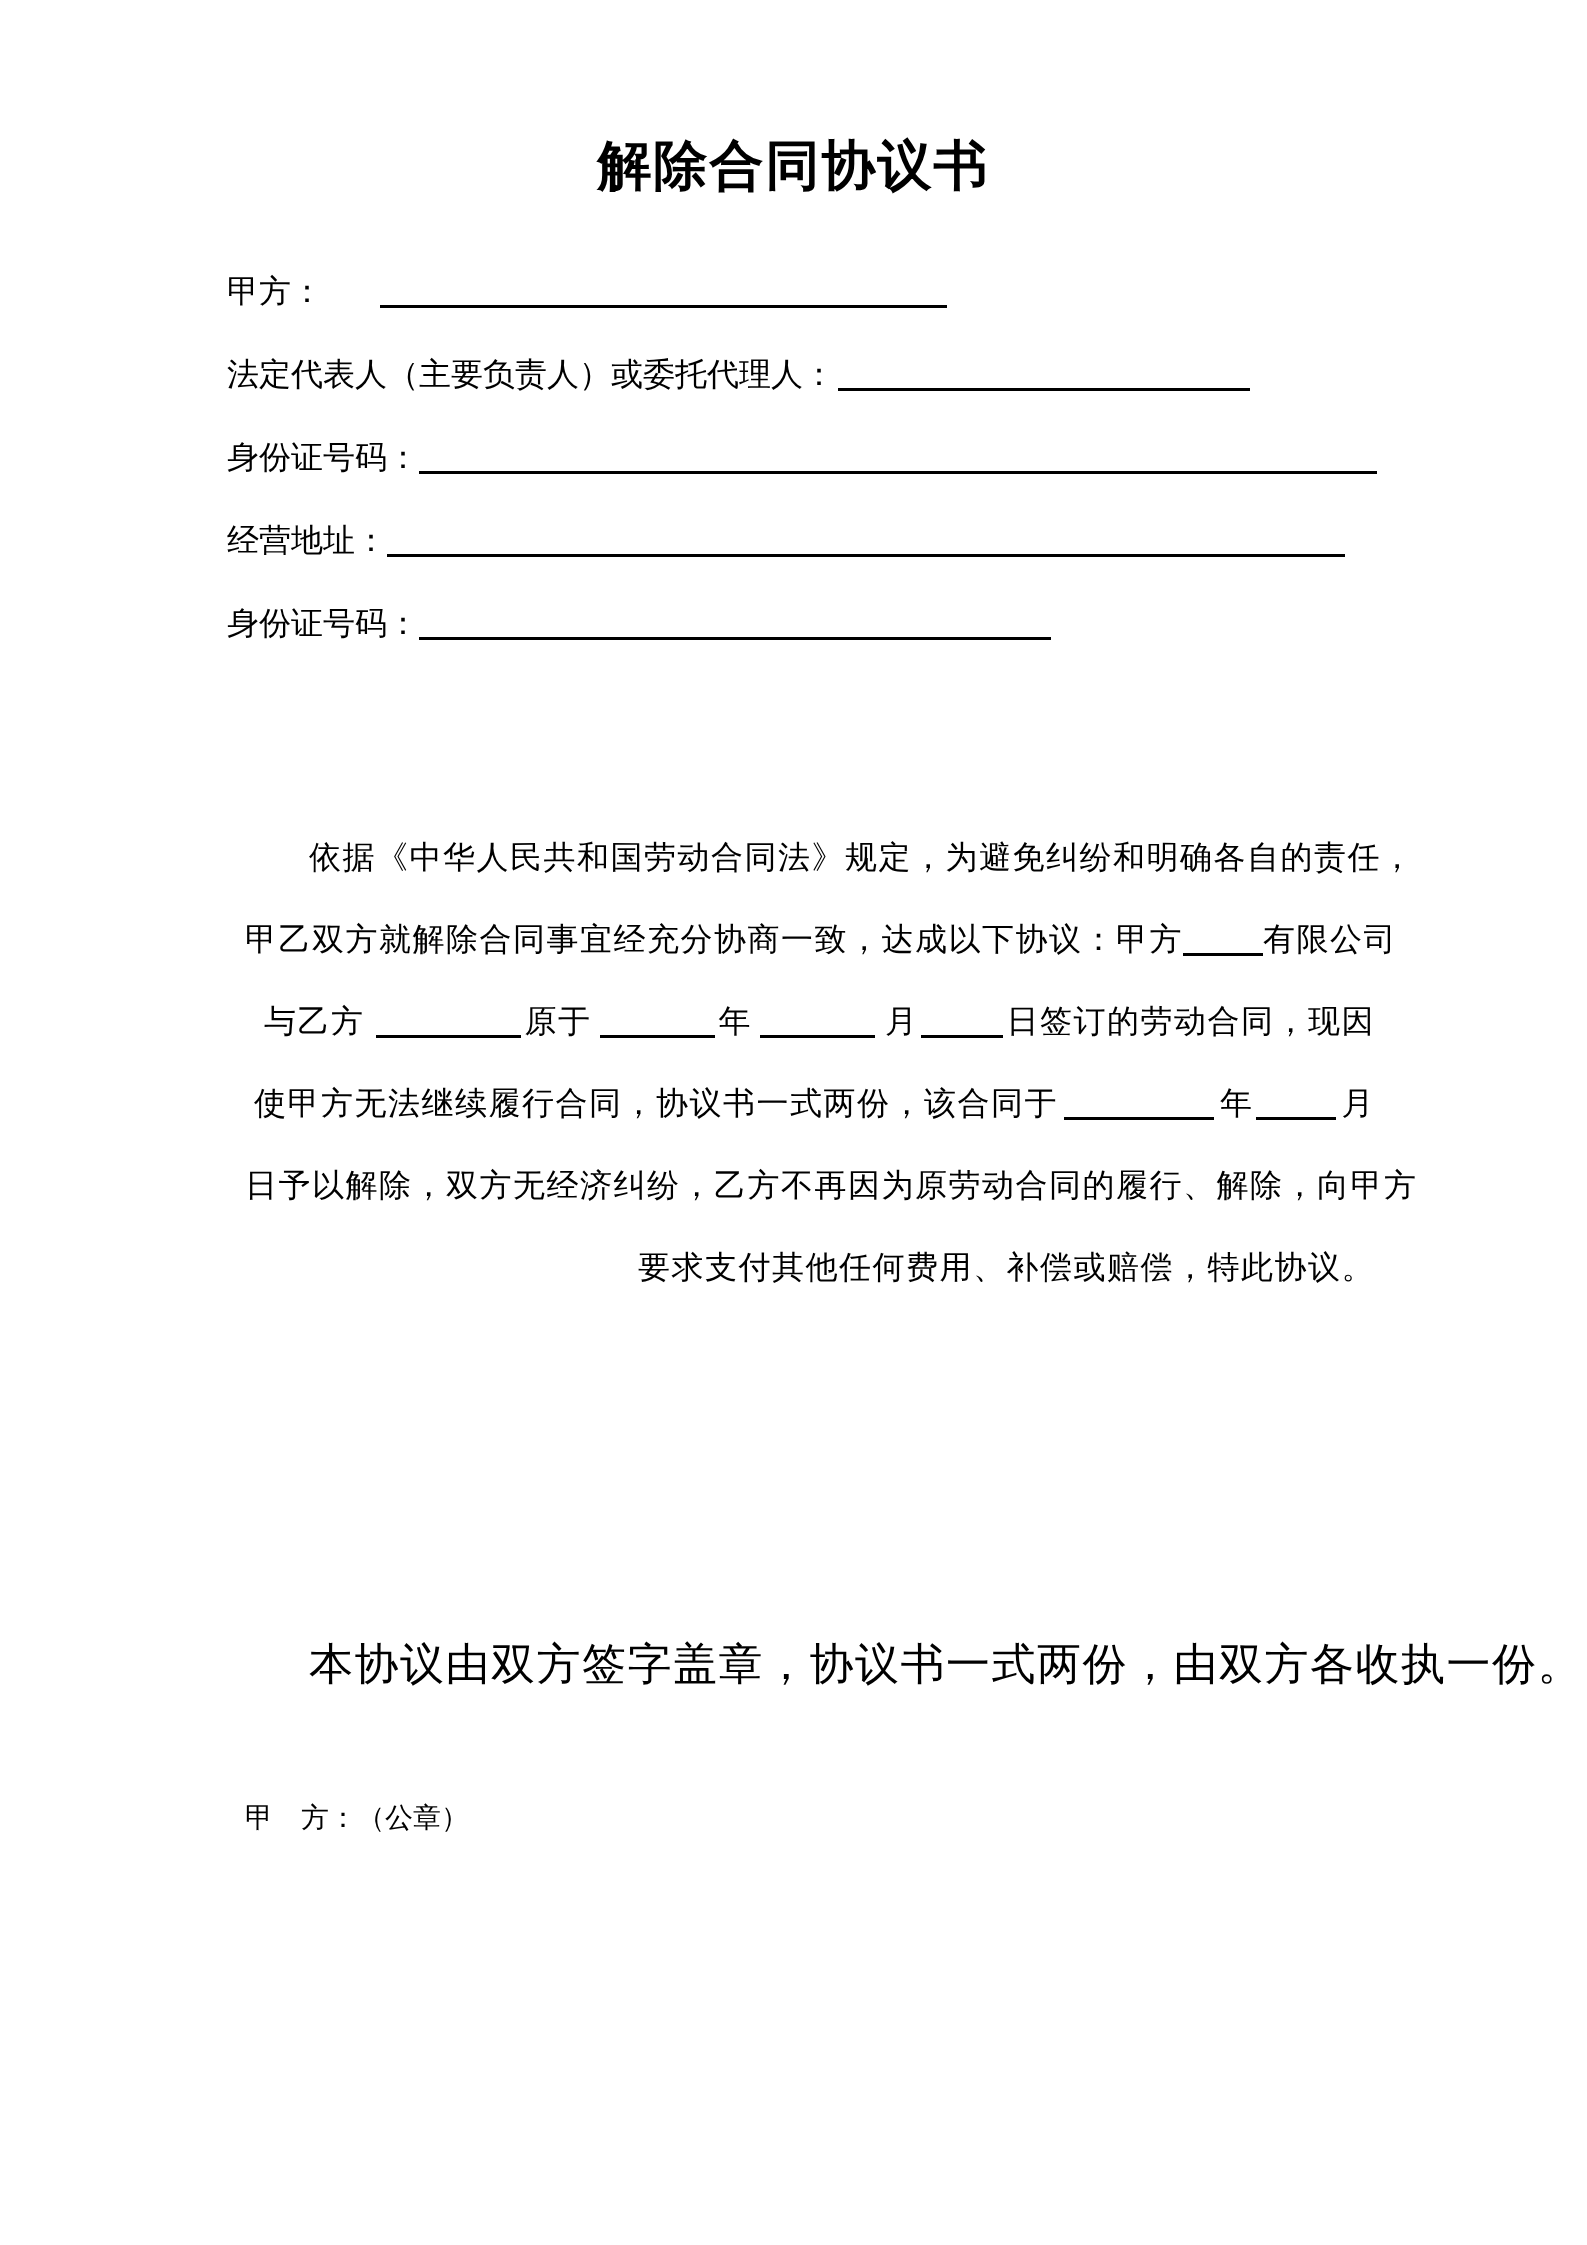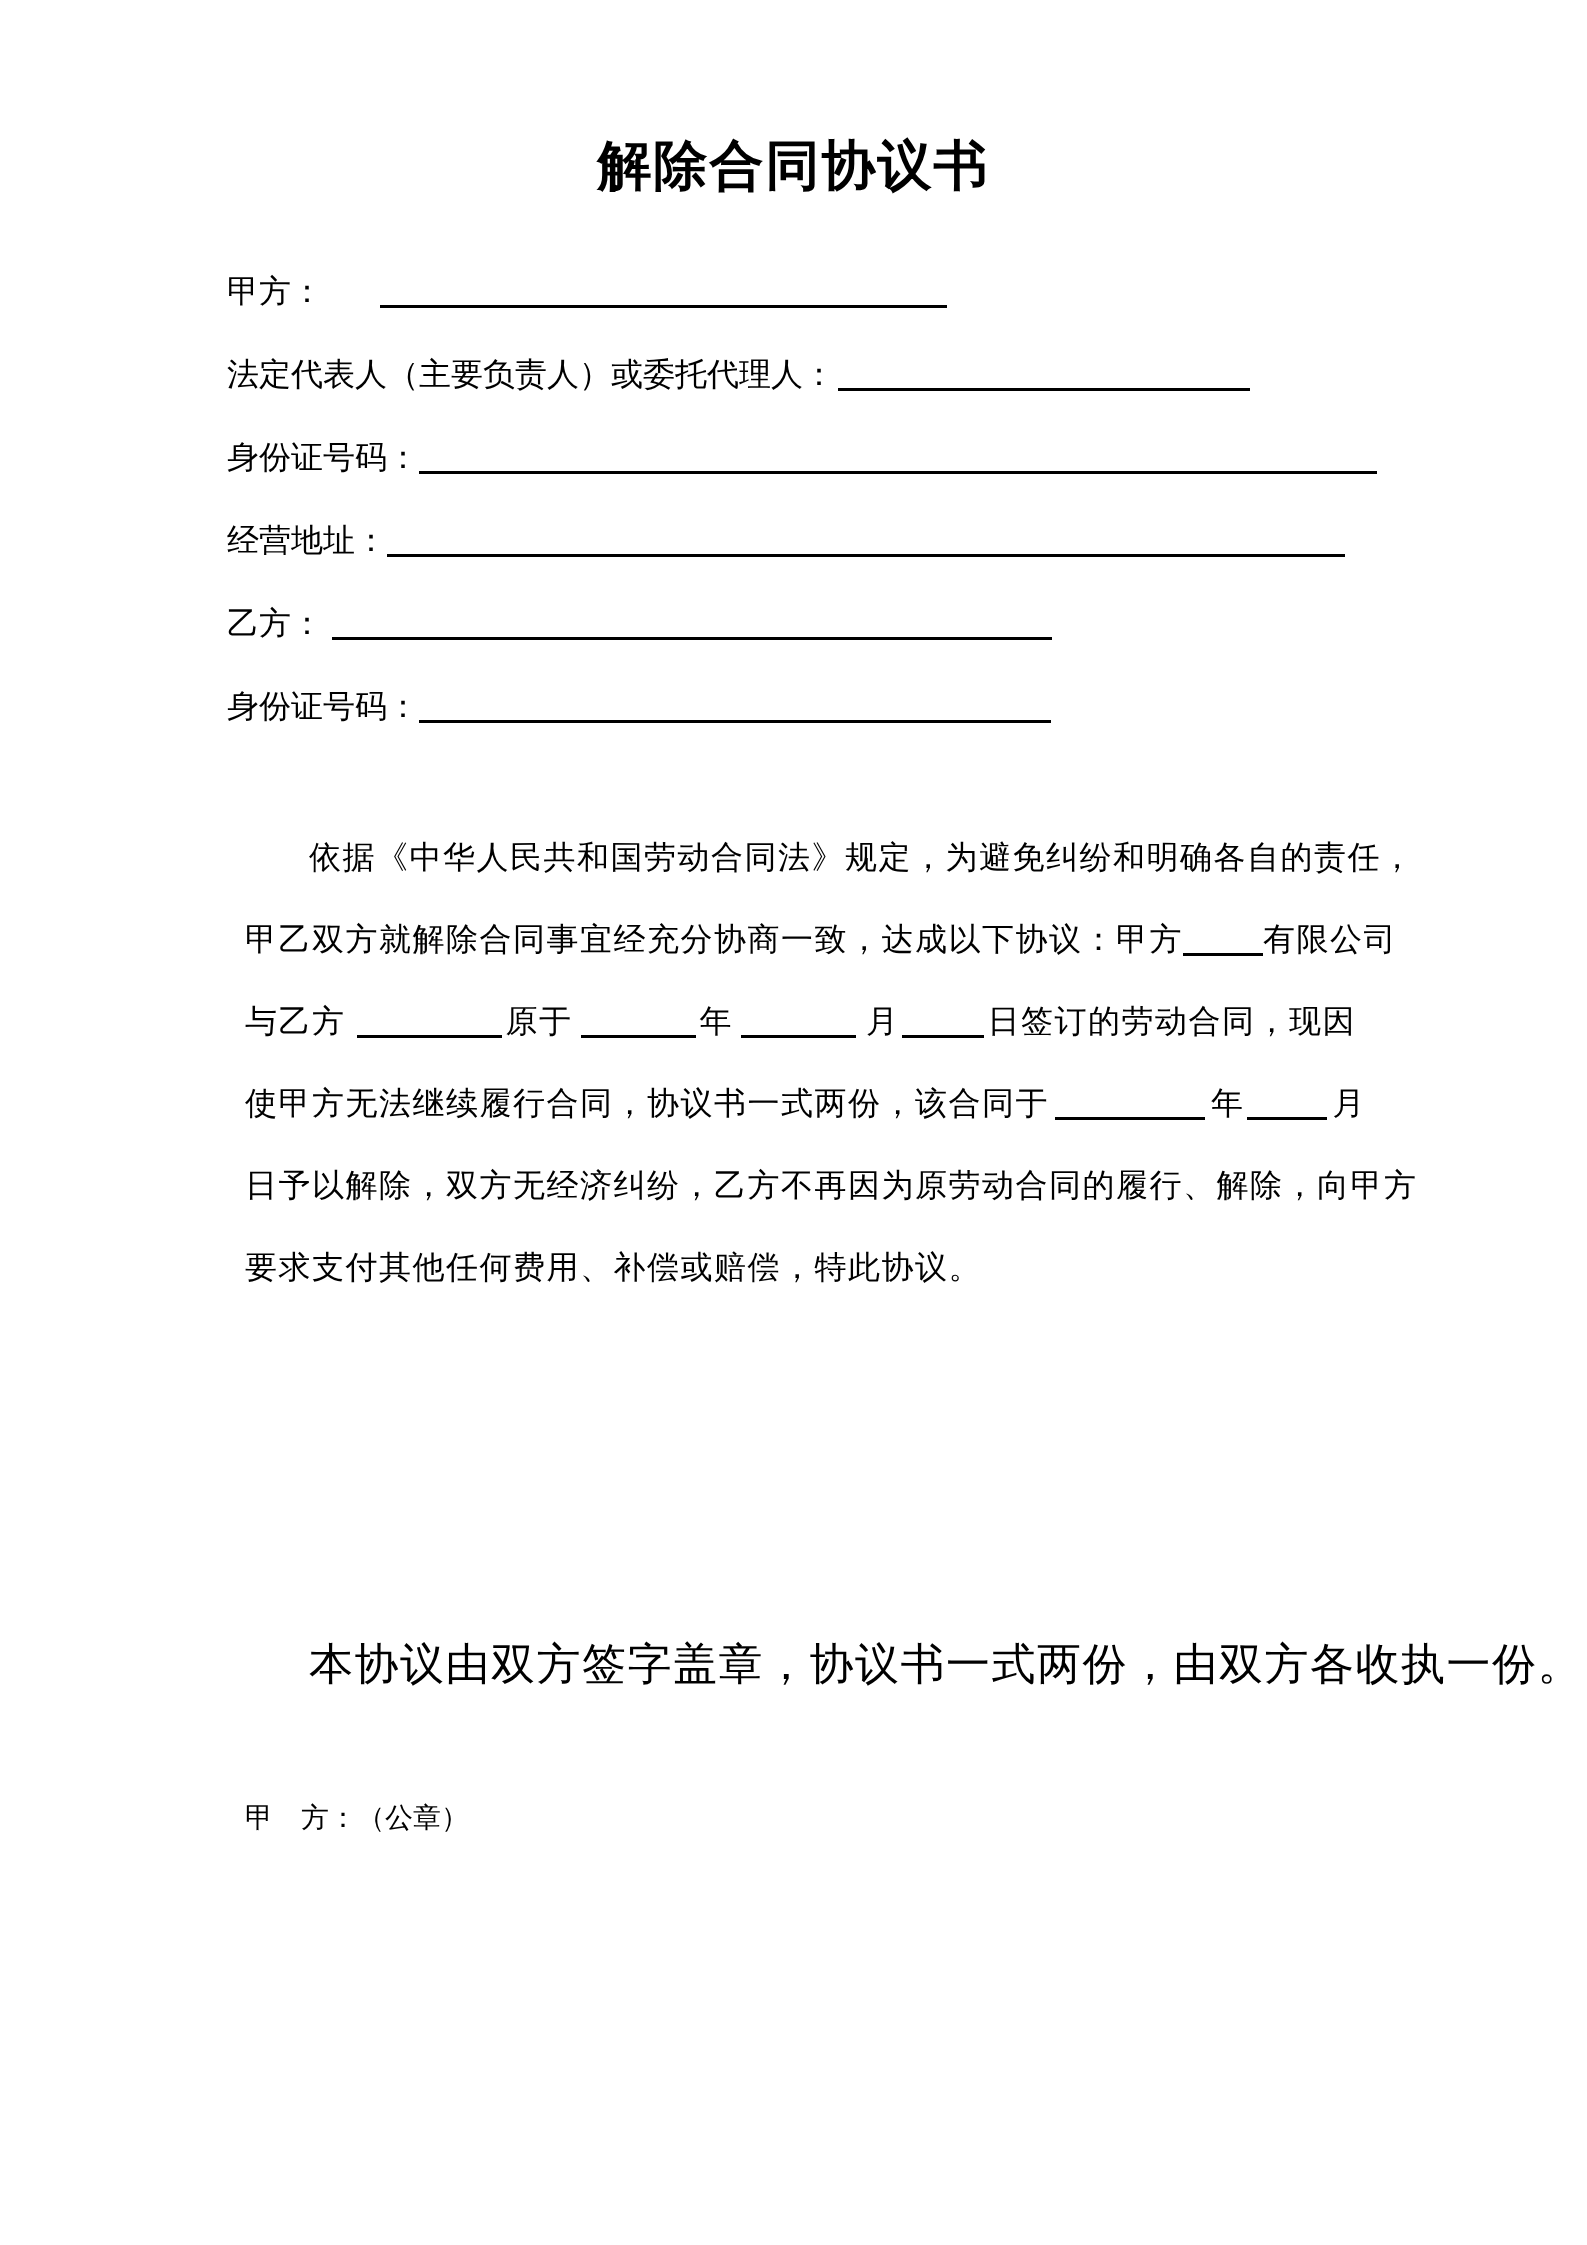--- a/index.html
+++ b/index.html
@@ -41,20 +41,21 @@
     height: 34px;
     vertical-align: -6px;
   }
   .para {
     position: absolute;
     top: 816px;
     left: 245px;
     width: 1130px;
     font-size: 32px;
     letter-spacing: 1.5px;
+    text-align: right;
   }
   .para-line {
     height: 82px;
     line-height: 82px;
     white-space: nowrap;
   }
   .para-line.indent { text-indent: 64px; }
   .para .blank { border-bottom-width: 3px; }
   .closing {
     position: absolute;
@@ -95,21 +96,20 @@
 
 <div class="page">
 
   <div class="title">解除合同协议书</div>
 
   <div class="form">
       <div class="form-row"><span class="label">甲方：</span><span class="blank" style="width: 567px; margin-left: 57px;"></span></div>
       <div class="form-row"><span class="label">法定代表人（主要负责人）或委托代理人：</span><span class="blank" style="width: 412px; margin-left: 3px;"></span></div>
       <div class="form-row"><span class="label">身份证号码：</span><span class="blank" style="width: 958px;"></span></div>
       <div class="form-row"><span class="label">经营地址：</span><span class="blank" style="width: 958px;"></span></div>
-      <div class="form-row"><span class="label">乙方：</span><span class="blank" style="width: 720px; margin-left: 9px;"></span></div>
       <div class="form-row"><span class="label">身份证号码：</span><span class="blank" style="width: 632px;"></span></div>
     </div>
 
   <div class="para">
       <div class="para-line indent"><span>依据《中华人民共和国劳动合同法》规定，为避免纠纷和明确各自的责任，</span></div>
       <div class="para-line"><span>甲乙双方就解除合同事宜经充分协商一致，达成以下协议：甲方</span><span class="blank" style="width: 80px;"></span><span>有限公司</span></div>
       <div class="para-line"><span>与乙方</span><span class="blank" style="width: 145px; margin-left: 11px;"></span><span style="margin-left: 4px;">原于</span><span class="blank" style="width: 115px; margin-left: 8px;"></span><span style="margin-left: 4px;">年</span><span class="blank" style="width: 115px; margin-left: 8px;"></span><span style="margin-left: 10px;">月</span><span class="blank" style="width: 82px; margin-left: 2px;"></span><span style="margin-left: 4px;">日签订的劳动合同，现因</span></div>
       <div class="para-line"><span>使甲方无法继续履行合同，协议书一式两份，该合同于</span><span class="blank" style="width: 150px; margin-left: 6px;"></span><span style="margin-left: 6px;">年</span><span class="blank" style="width: 80px; margin-left: 2px;"></span><span style="margin-left: 6px;">月</span></div>
       <div class="para-line"><span>日予以解除，双方无经济纠纷，乙方不再因为原劳动合同的履行、解除，向甲方</span></div>
       <div class="para-line"><span>要求支付其他任何费用、补偿或赔偿，特此协议。</span></div>

